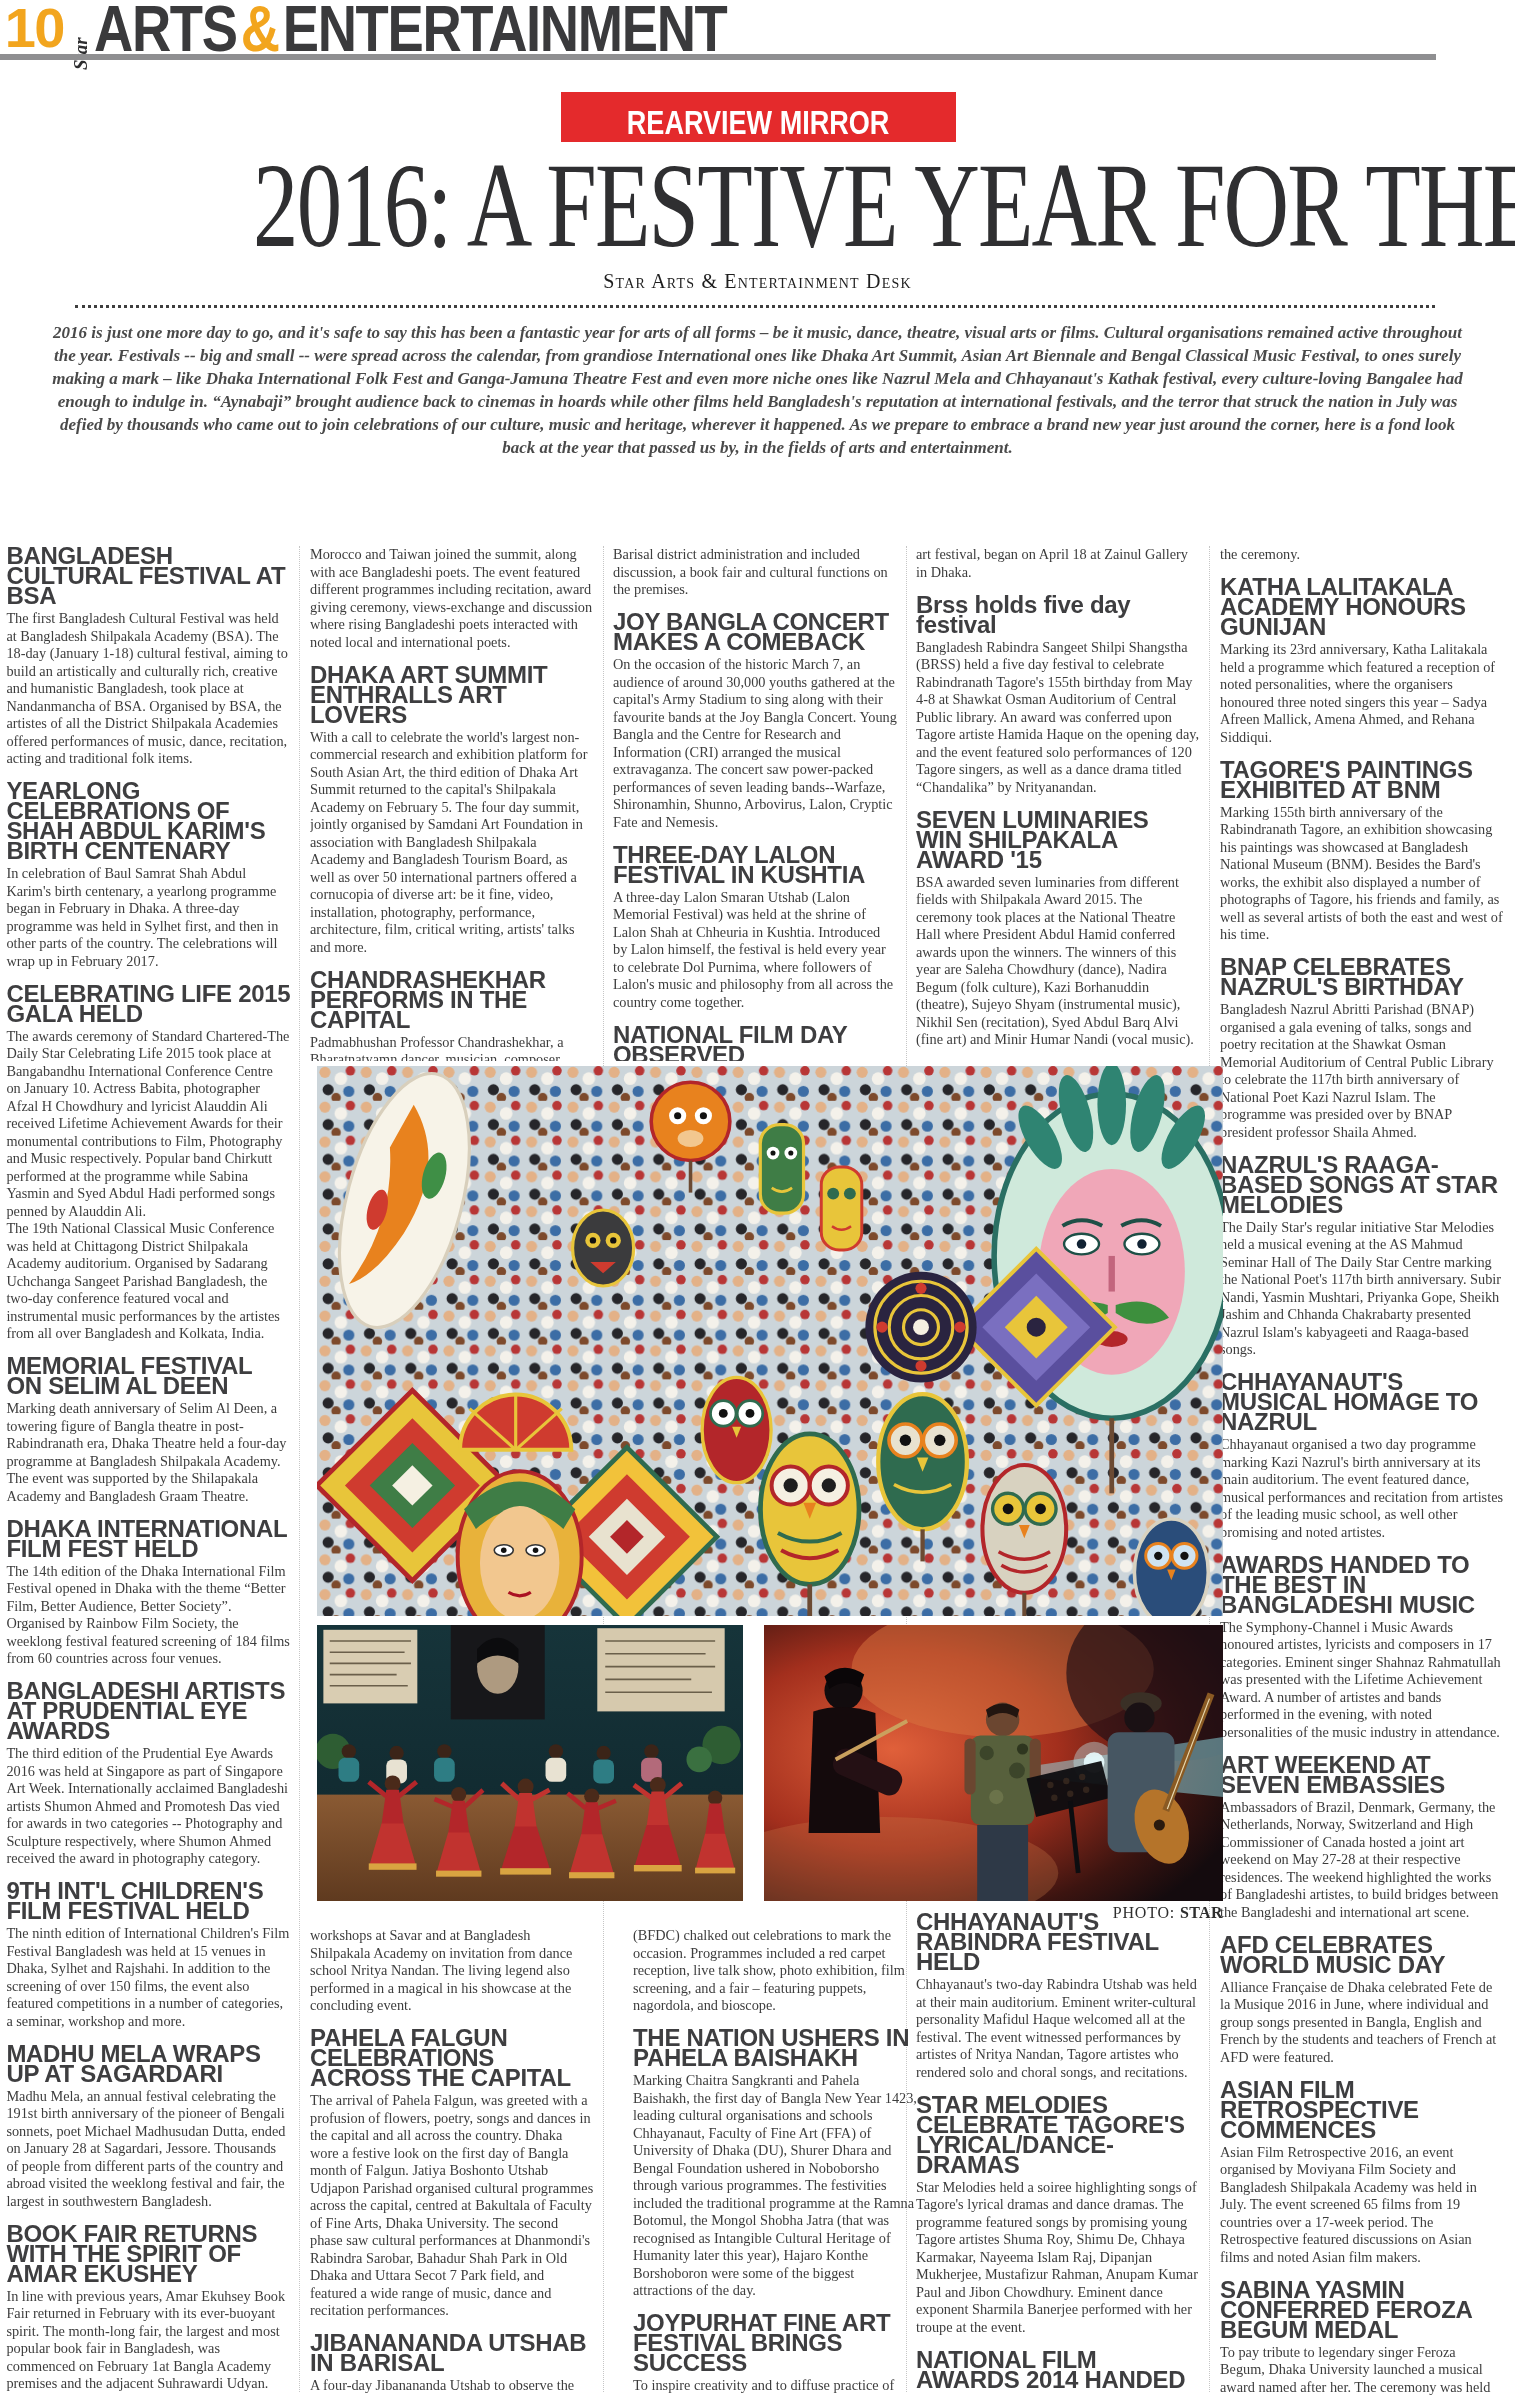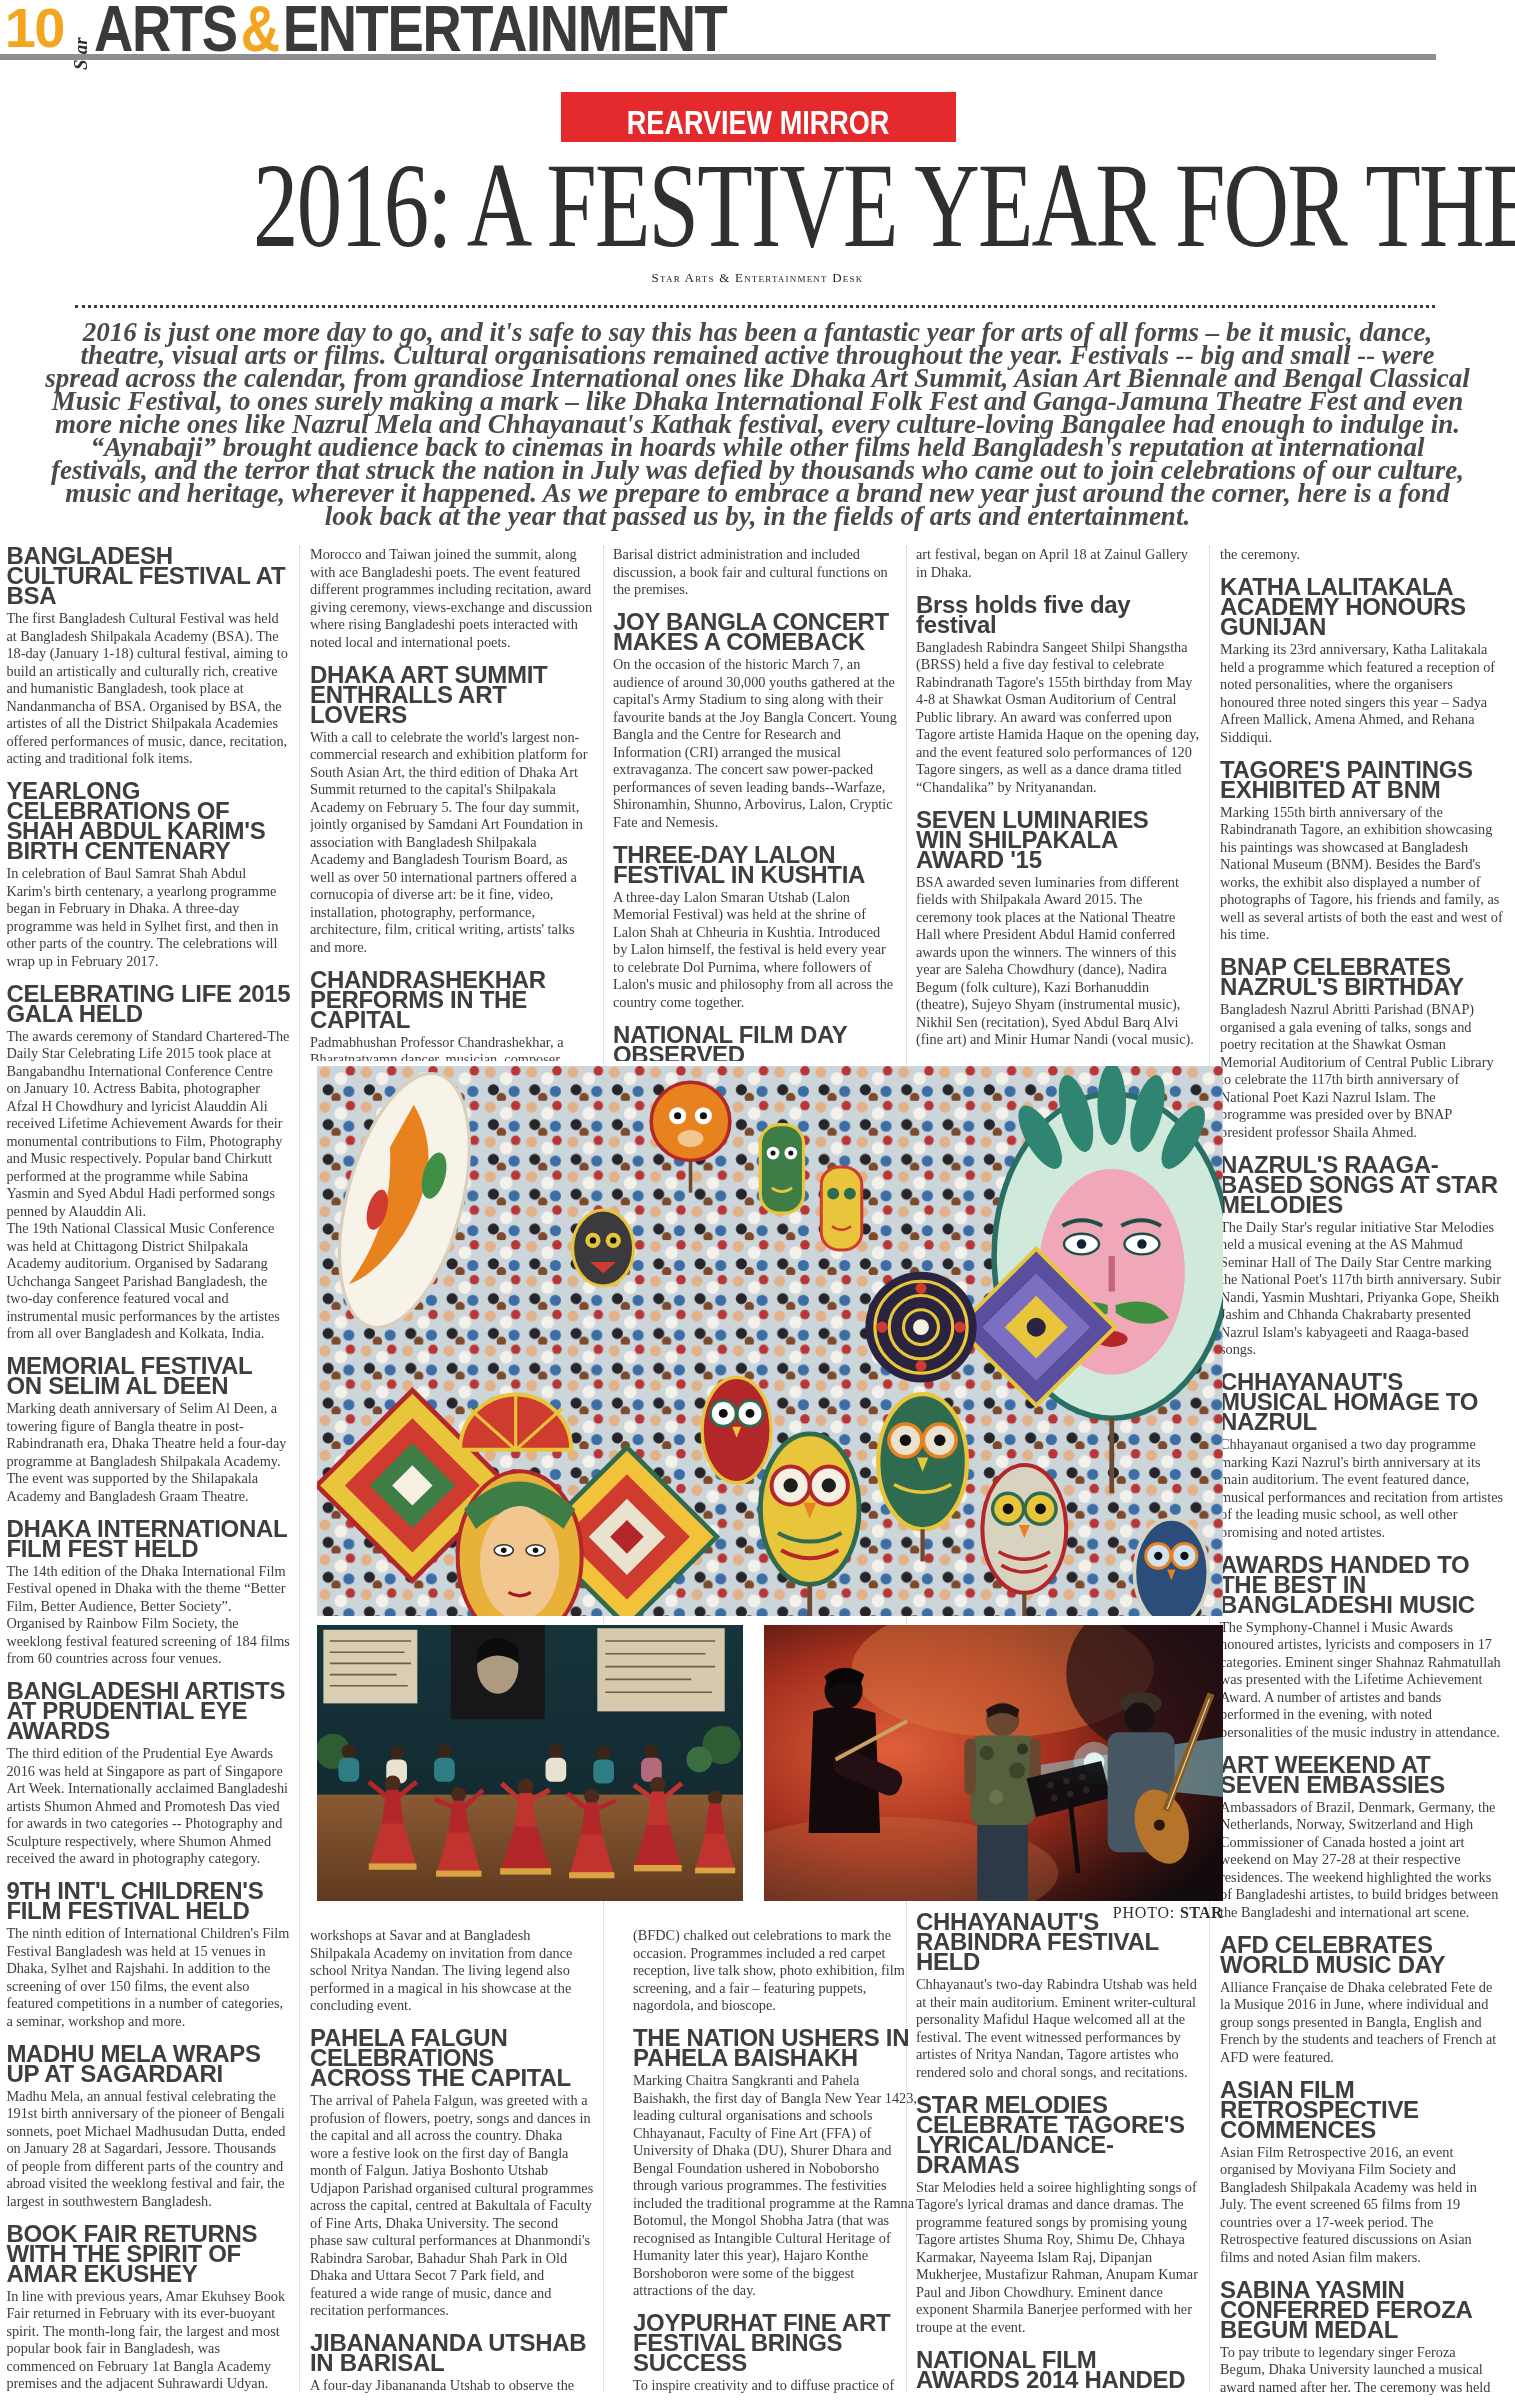--- a/index.html
+++ b/index.html
@@ -49,29 +49,29 @@
     position:absolute; left:0; top:145px; width:100%; text-align:center;
   }
   .headline span {
     display:inline-block; white-space:nowrap;
     font-family:"Liberation Serif", serif; font-weight:400;
     font-size:121px; color:#2f2f31; letter-spacing:-2.4px;
     transform:scaleX(0.75); transform-origin:center top; line-height:1.0;
   }
   .byline {
     position:absolute; left:0; top:270px; width:100%; text-align:center;
-    font-variant: small-caps; font-size:13px; letter-spacing:1.2px; color:#1e1e1e;
+    font-variant: small-caps; font-size:20px; letter-spacing:1.2px; color:#1e1e1e;
   }
   .dotted-rule {
     position:absolute; left:75px; top:305px; width:1360px; height:0;
     border-top:3.2px dotted #3e3e3e;
   }
   .intro {
     position:absolute; left:43px; top:321px; width:1429px;
-    font-style:italic; font-weight:700; font-size:27px; line-height:23px;
+    font-style:italic; font-weight:700; font-size:17px; line-height:23px;
     color:#4a4a4a; text-align:center;
   }
   
   .vsep { position:absolute; top:546px; height:1846px; width:0;
           border-left:1.6px dotted #c6c6c6; z-index:0; }
   .col {
     position:absolute; width:284px; overflow:hidden; z-index:1;
     font-size:14.3px; line-height:17.5px; color:#3d3d3d;
   }
   .col .article h3 {

